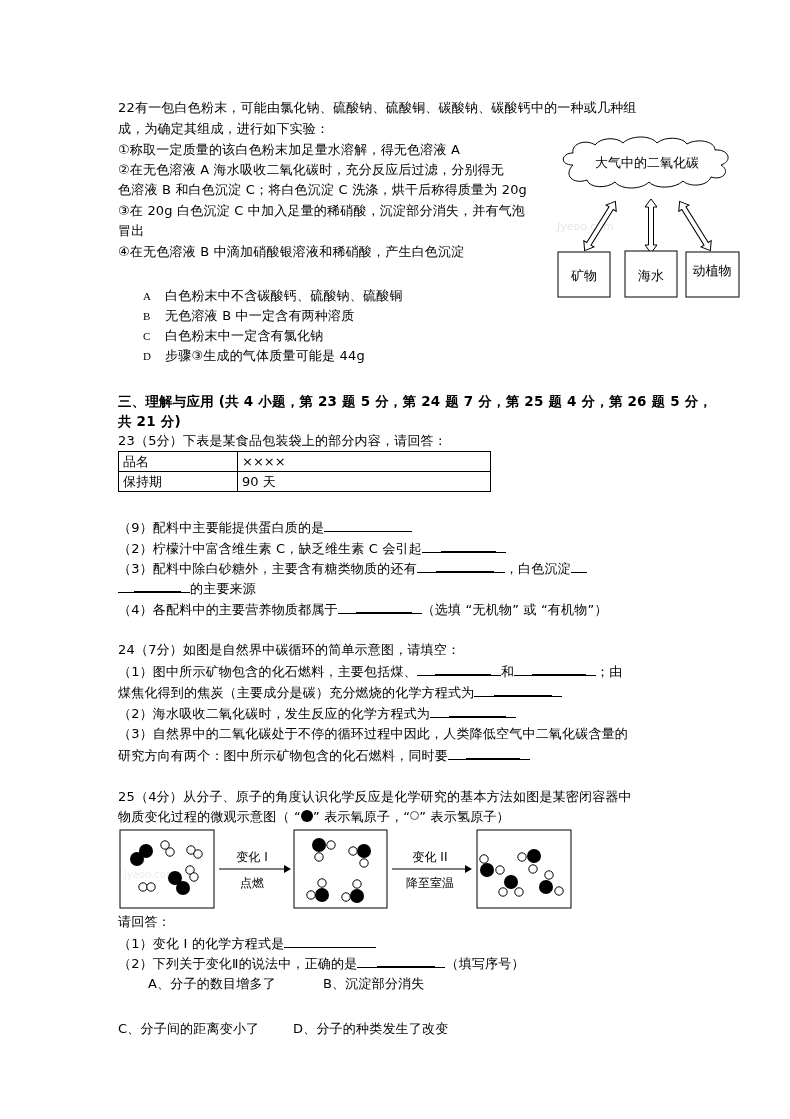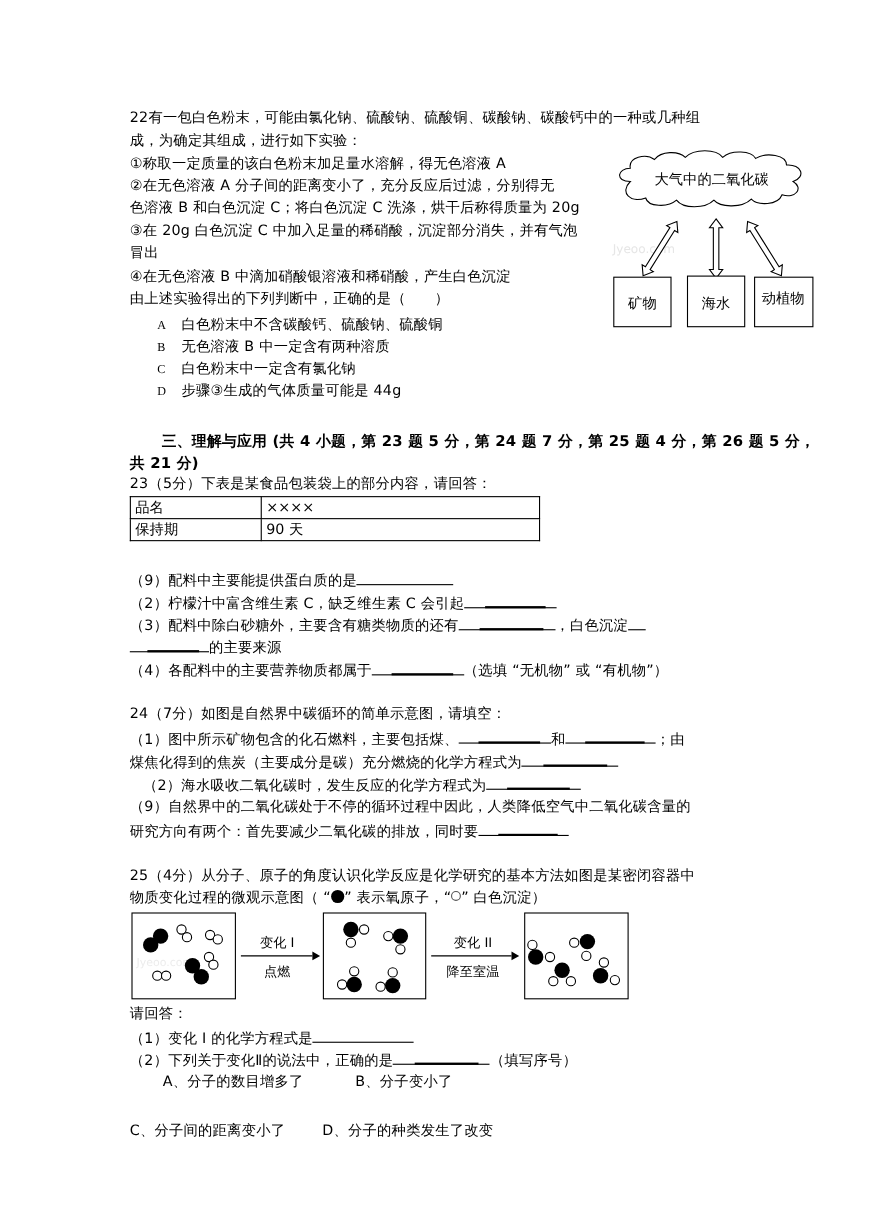--- a/index.html
+++ b/index.html
@@ -21,26 +21,25 @@
   .svgtxt { font-family: "DejaVu Sans", sans-serif; }
 </style>
 </head>
 <body>
 
 <div class="page">
 
   <div class="line" style="top:98px;">22有一包白色粉末，可能由氯化钠、硫酸钠、硫酸铜、碳酸钠、碳酸钙中的一种或几种组</div>
   <div class="line" style="top:119px;">成，为确定其组成，进行如下实验：</div>
   <div class="line" style="top:140px;">①称取一定质量的该白色粉末加足量水溶解，得无色溶液 A</div>
-  <div class="line" style="top:160px;">②在无色溶液 A 分子间的距离变小了，充分反应后过滤，分别得无</div>
+  <div class="line" style="top:160px;">②在无色溶液 A 海水吸收二氧化碳时，充分反应后过滤，分别得无</div>
   <div class="line" style="top:180px;">色溶液 B 和白色沉淀 C；将白色沉淀 C 洗涤，烘干后称得质量为 20g</div>
   <div class="line" style="top:201px;">③在 20g 白色沉淀 C 中加入足量的稀硝酸，沉淀部分消失，并有气泡</div>
   <div class="line" style="top:221px;">冒出</div>
   <div class="line" style="top:242px;">④在无色溶液 B 中滴加硝酸银溶液和稀硝酸，产生白色沉淀</div>
-  <div class="line" style="top:262px;">由上述实验得出的下列判断中，正确的是（　　）</div>
 
   <div class="line indent-opt" style="top:286px;">
     <span class="opt-letter">A</span><span>白色粉末中不含碳酸钙、硫酸钠、硫酸铜</span>
   </div>
   <div class="line indent-opt" style="top:306px;">
     <span class="opt-letter">B</span><span>无色溶液 B 中一定含有两种溶质</span>
   </div>
   <div class="line indent-opt" style="top:326px;">
     <span class="opt-letter">C</span><span>白色粉末中一定含有氯化钠</span>
   </div>
@@ -70,21 +69,21 @@
 
       <rect x="3" y="117" width="52" height="45" fill="#fff" stroke="#000" stroke-width="1"></rect>
       <text class="svgtxt" x="29" y="145" text-anchor="middle" font-size="13">矿物</text>
       <rect x="70" y="116" width="52" height="46" fill="#fff" stroke="#000" stroke-width="1"></rect>
       <text class="svgtxt" x="96" y="145" text-anchor="middle" font-size="13">海水</text>
       <rect x="131" y="117" width="53" height="45" fill="#fff" stroke="#000" stroke-width="1"></rect>
       <text class="svgtxt" x="157" y="140" text-anchor="middle" font-size="13">动植物</text>
     </svg>
   </div>
 
-  <div class="line bold" style="top:391px;margin-left:29px;">三、理解与应用 (共 4 小题，第 23 题 5 分，第 24 题 7 分，第 25 题 4 分，第 26 题 5 分，</div>
+  <div class="line bold" style="top:391px;">三、理解与应用 (共 4 小题，第 23 题 5 分，第 24 题 7 分，第 25 题 4 分，第 26 题 5 分，</div>
   <div class="line bold" style="top:411px;">共 21 分)</div>
 
   <div class="line" style="top:431px;">23（5分）下表是某食品包装袋上的部分内容，请回答：</div>
   <table class="food">
     <tbody>
         <tr>
       <td class="c1">品名</td>
       <td class="c2">××××</td>
     </tr>
     <tr>
@@ -110,31 +109,31 @@
     <span>（4）各配料中的主要营养物质都属于</span><span class="blank-thick" style="width:84px;"></span><span>（选填 “无机物” 或 “有机物”）</span>
   </div>
 
   <div class="line" style="top:640px;">24（7分）如图是自然界中碳循环的简单示意图，请填空：</div>
   <div class="line" style="top:661px;">
     <span>（1）图中所示矿物包含的化石燃料，主要包括煤、</span><span class="blank-thick" style="width:84px;"></span><span>和</span><span class="blank-thick" style="width:82px;"></span><span>；由</span>
   </div>
   <div class="line" style="top:682px;">
     <span>煤焦化得到的焦炭（主要成分是碳）充分燃烧的化学方程式为</span><span class="blank-thick" style="width:88px;"></span>
   </div>
-  <div class="line" style="top:703px;margin-left:12px;">
+  <div class="line" style="top:703px;">
     <span>（2）海水吸收二氧化碳时，发生反应的化学方程式为</span><span class="blank-thick" style="width:86px;"></span>
   </div>
-  <div class="line" style="top:724px;">（9）自然界中的二氧化碳处于不停的循环过程中因此，人类降低空气中二氧化碳含量的</div>
+  <div class="line" style="top:724px;">（3）自然界中的二氧化碳处于不停的循环过程中因此，人类降低空气中二氧化碳含量的</div>
   <div class="line" style="top:745px;">
-    <span>研究方向有两个：首先要减少二氧化碳的排放，同时要</span><span class="blank-thick" style="width:82px;"></span>
+    <span>研究方向有两个：图中所示矿物包含的化石燃料，同时要</span><span class="blank-thick" style="width:82px;"></span>
   </div>
 
   <div class="line" style="top:787px;">25（4分）从分子、原子的角度认识化学反应是化学研究的基本方法如图是某密闭容器中</div>
   <div class="line" style="top:807px;">
-    <span>物质变化过程的微观示意图（ “</span><span style="display:inline-block;width:12px;height:12px;border-radius:50%;background:#000;vertical-align:-1px;"></span><span>” 表示氧原子，“</span><span style="display:inline-block;width:7px;height:7px;border-radius:50%;border:1px solid #555;vertical-align:1px;"></span><span>” 白色沉淀）</span>
+    <span>物质变化过程的微观示意图（ “</span><span style="display:inline-block;width:12px;height:12px;border-radius:50%;background:#000;vertical-align:-1px;"></span><span>” 表示氧原子，“</span><span style="display:inline-block;width:7px;height:7px;border-radius:50%;border:1px solid #555;vertical-align:1px;"></span><span>” 表示氢原子）</span>
   </div>
 
   <div class="diagram" style="left:118px; top:828px; width:455px; height:84px;">
     <svg width="455" height="84" viewBox="0 0 455 84">
 
       <rect x="2" y="2" width="94" height="78" fill="#fff" stroke="#000" stroke-width="1"></rect>
       <text class="svgtxt" x="6" y="50" font-size="10" fill="#ececec">Jyeoo.com</text>
       <g fill="#000">
         <circle cx="28" cy="23" r="7"></circle>
           <circle cx="19" cy="31" r="7"></circle>
@@ -197,19 +196,19 @@
   </div>
 
   <div class="line" style="top:912px;">请回答：</div>
   <div class="line" style="top:933px;">
     <span>（1）变化 I 的化学方程式是</span><span class="blank" style="width:92px;"></span>
   </div>
   <div class="line" style="top:953px;">
     <span>（2）下列关于变化Ⅱ的说法中，正确的是</span><span class="blank-thick" style="width:88px;"></span><span>（填写序号）</span>
   </div>
   <div class="line" style="top:974px;">
-    <span style="display:inline-block;width:175px;margin-left:30px;">A、分子的数目增多了</span><span>B、分子变小了</span>
+    <span style="display:inline-block;width:175px;margin-left:30px;">A、分子的数目增多了</span><span>B、沉淀部分消失</span>
   </div>
   <div class="line" style="top:995px;">
     <span style="display:inline-block;width:175px;margin-top:24px;">C、分子间的距离变小了</span><span>D、分子的种类发生了改变</span>
   </div>
 
 </div>
 
 </body></html>

